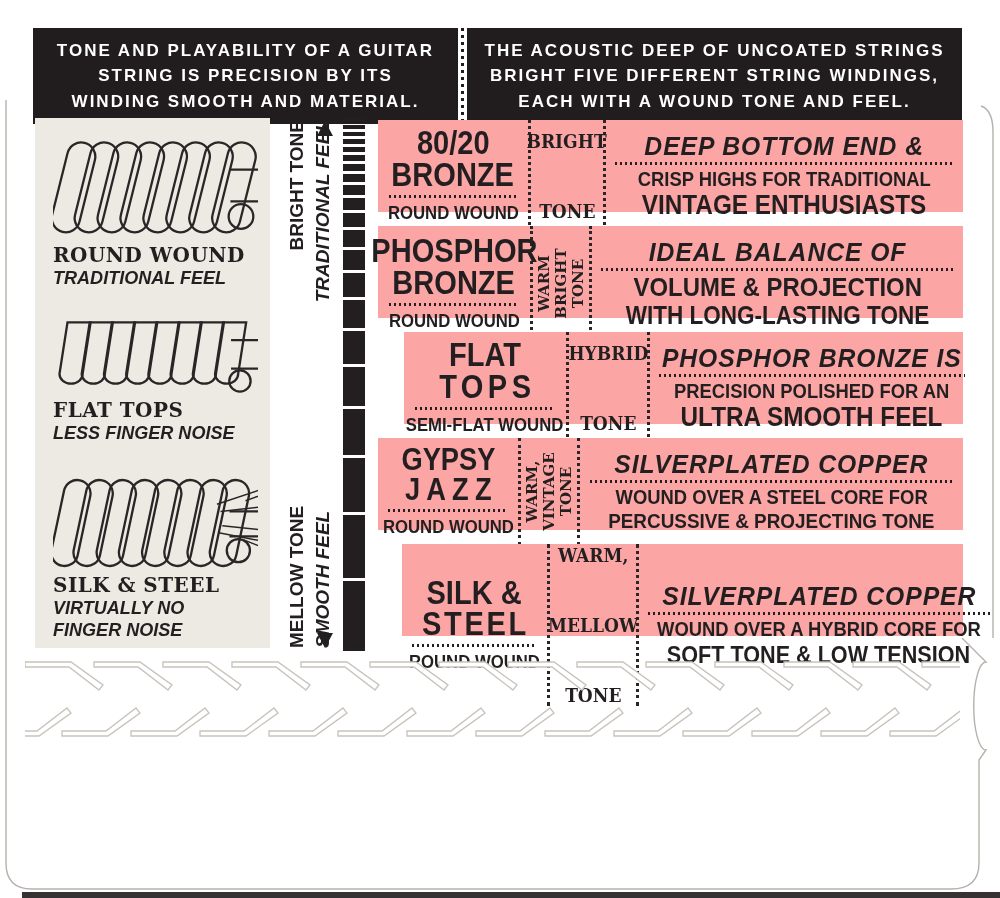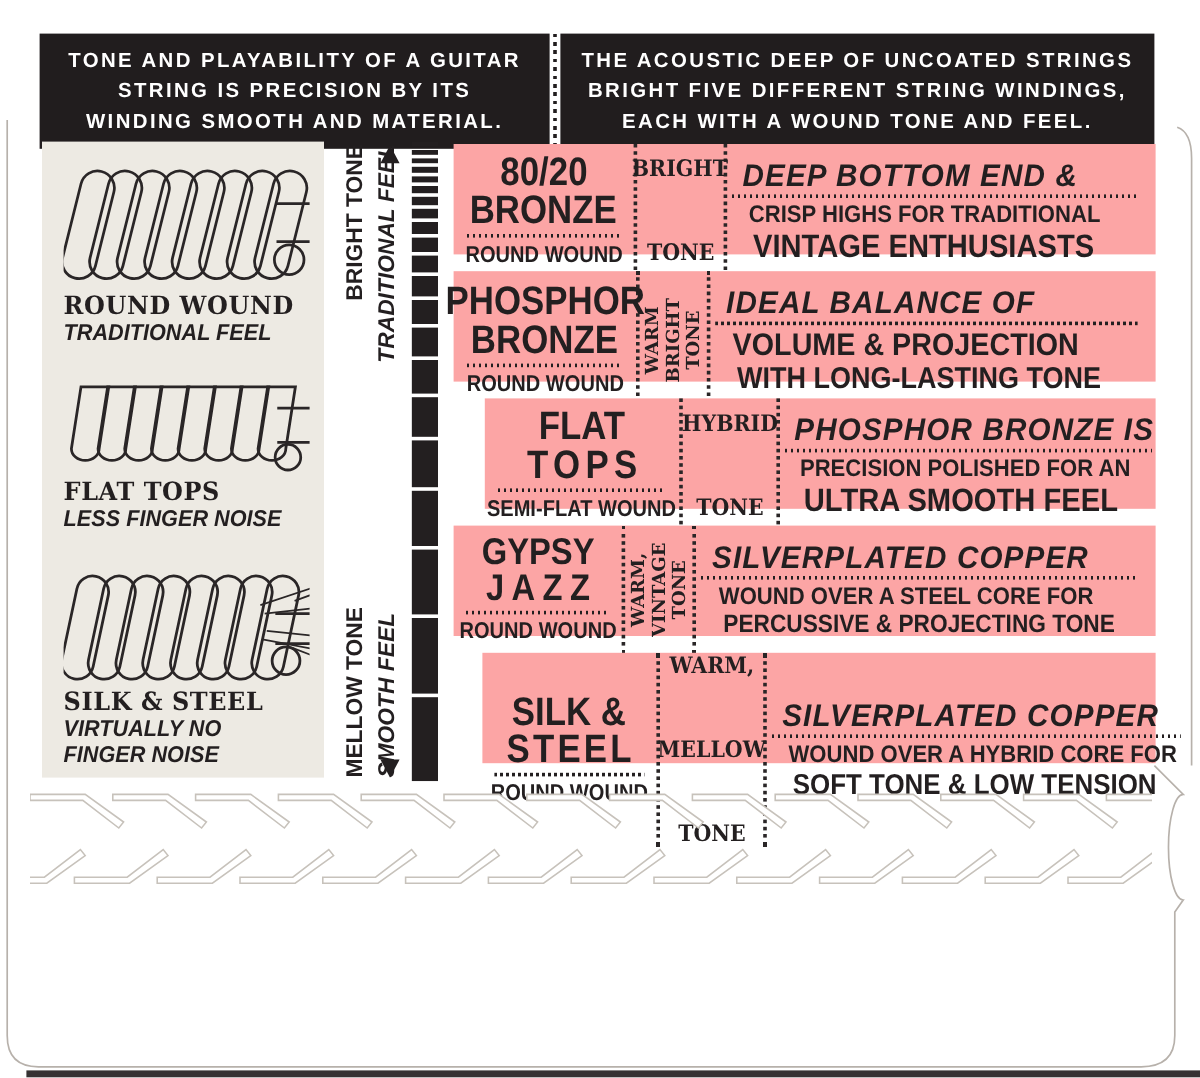--- a/index.html
+++ b/index.html
@@ -52,21 +52,21 @@
   .dotline{height:3px;width:86%;margin:5px 0 4px;
            background-image:repeating-linear-gradient(90deg,#231f20 0 2px,transparent 2px 5px);}
   .wound{font-weight:bold;font-size:19px;transform:scaleX(.88);white-space:nowrap;}
   .tone-cell{border-left:3px dotted #2a2627;border-right:3px dotted #2a2627;
              display:flex;align-items:center;justify-content:center;
              font-family:"DejaVu Serif","Liberation Serif",serif;font-weight:bold;gap:48px;}
   .tone-h{flex-direction:column;font-size:19px;line-height:22px;}
   .tone-h div{transform:scaleX(.9);white-space:nowrap;}
   .tone-v .inner{transform:rotate(-90deg);font-size:15px;line-height:17px;
                  text-align:center;white-space:nowrap;}
-  .desc-cell{display:flex;flex-direction:column;justify-content:center;padding:12px 4px;}
+  .desc-cell{display:flex;flex-direction:column;align-items:center;justify-content:center;padding:12px 4px;}
   .d1{font-weight:bold;font-style:italic;font-size:26px;letter-spacing:1px;
       transform:scaleX(.95);white-space:nowrap;line-height:28px;}
   .ddot{height:3px;width:97%;margin:2px 0 3px;
         background-image:repeating-linear-gradient(90deg,#231f20 0 2px,transparent 2px 5px);}
   .d2{font-weight:bold;font-size:20px;transform:scaleX(.92);white-space:nowrap;line-height:23px;}
   .d3{font-weight:bold;font-size:27px;transform:scaleX(.9);white-space:nowrap;line-height:28px;}
   .r2 .d2{font-size:26px;line-height:27px;}
   .r2 .d3{font-size:25px;}
   .r4 .d3{font-size:21px;line-height:24px;}
   .r5 .d3{font-size:24px;}

